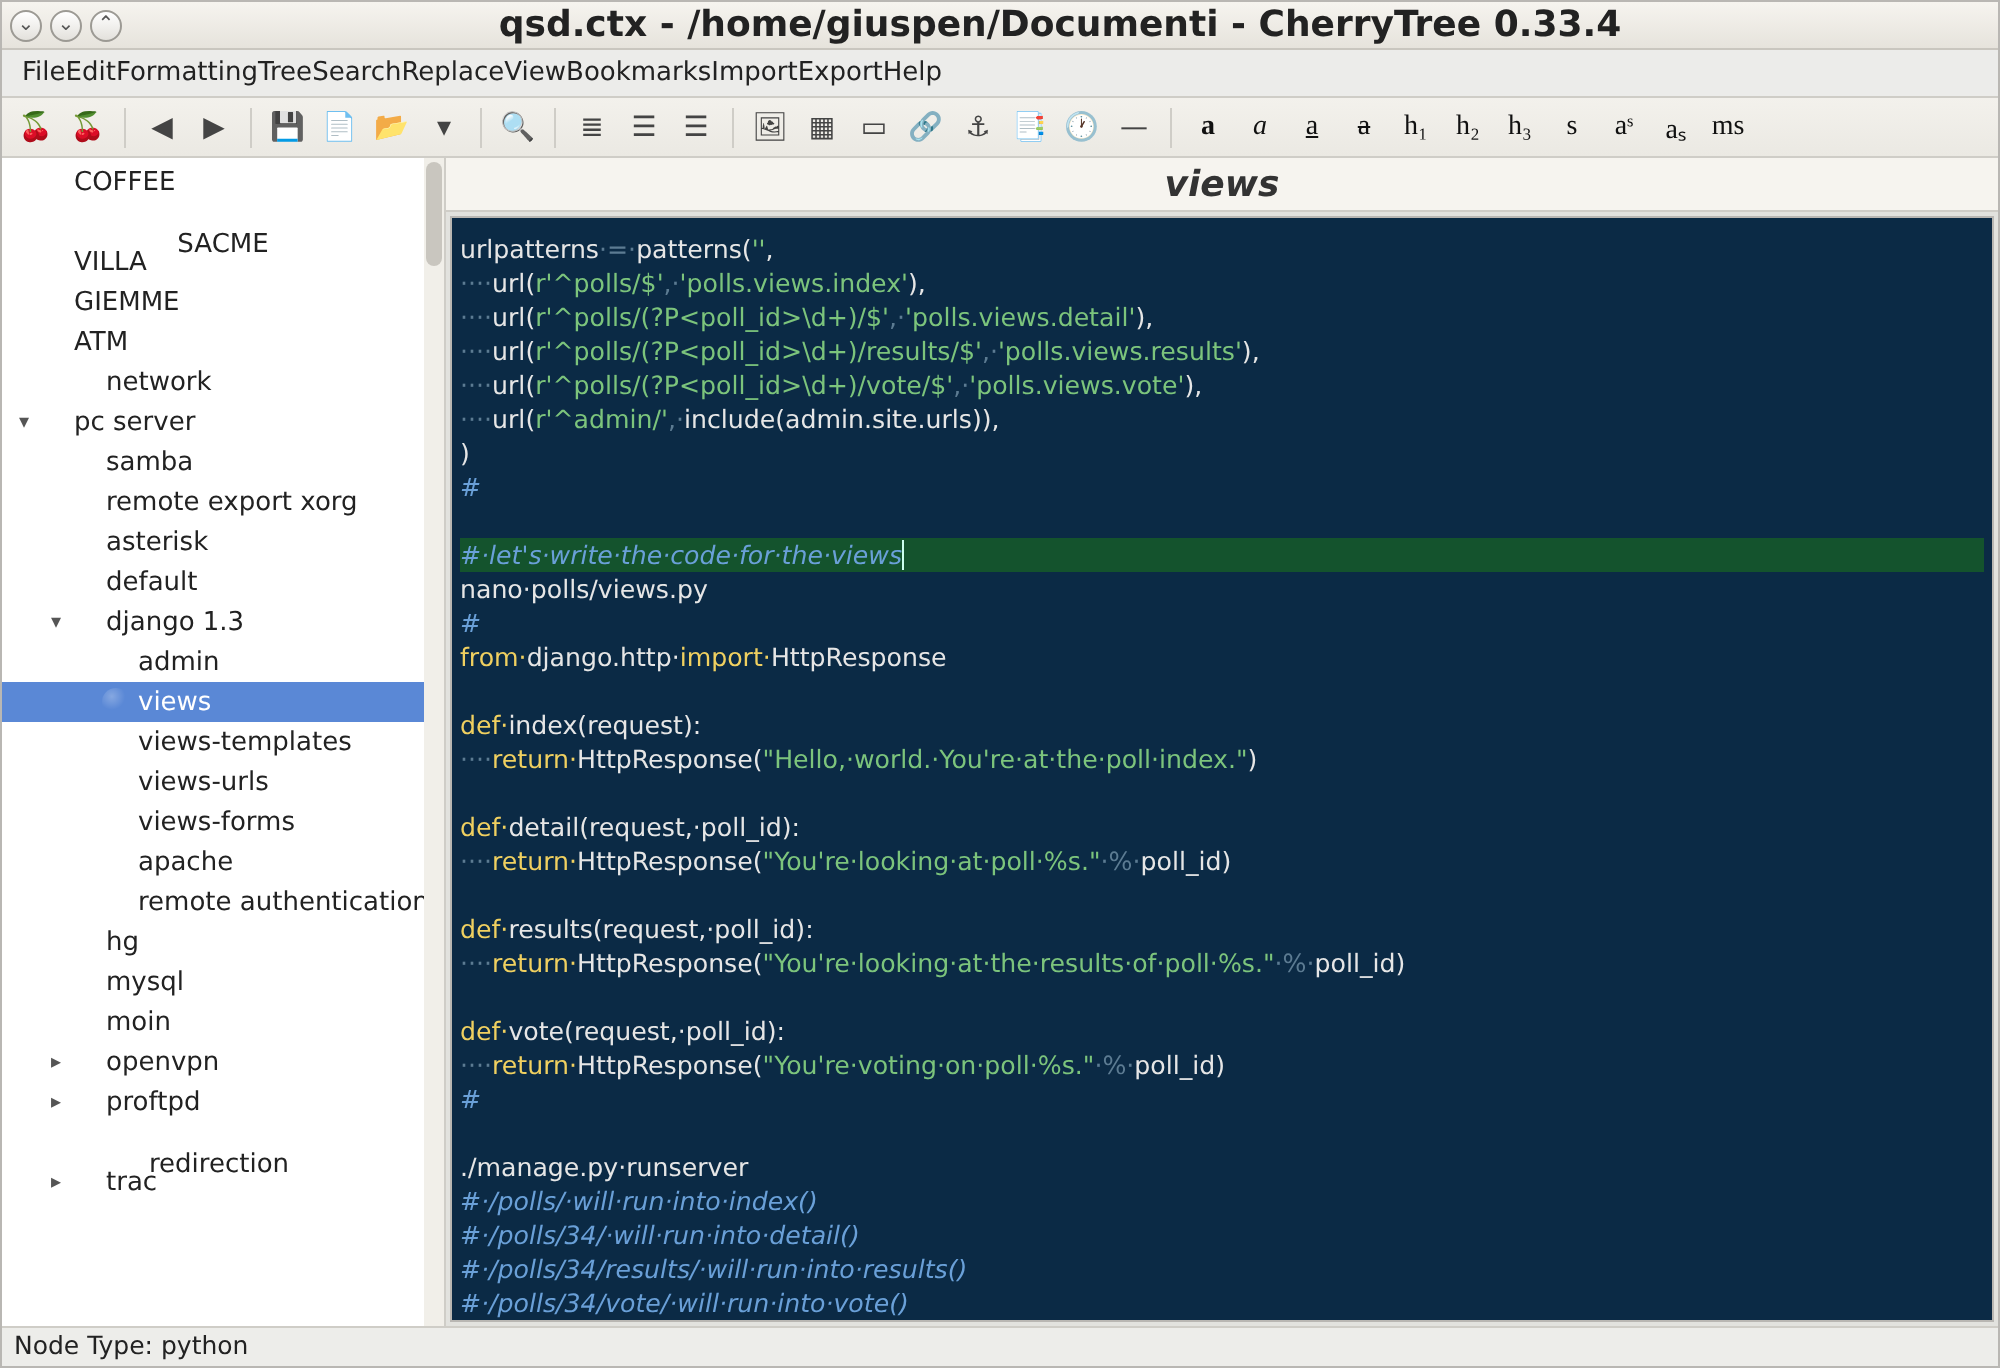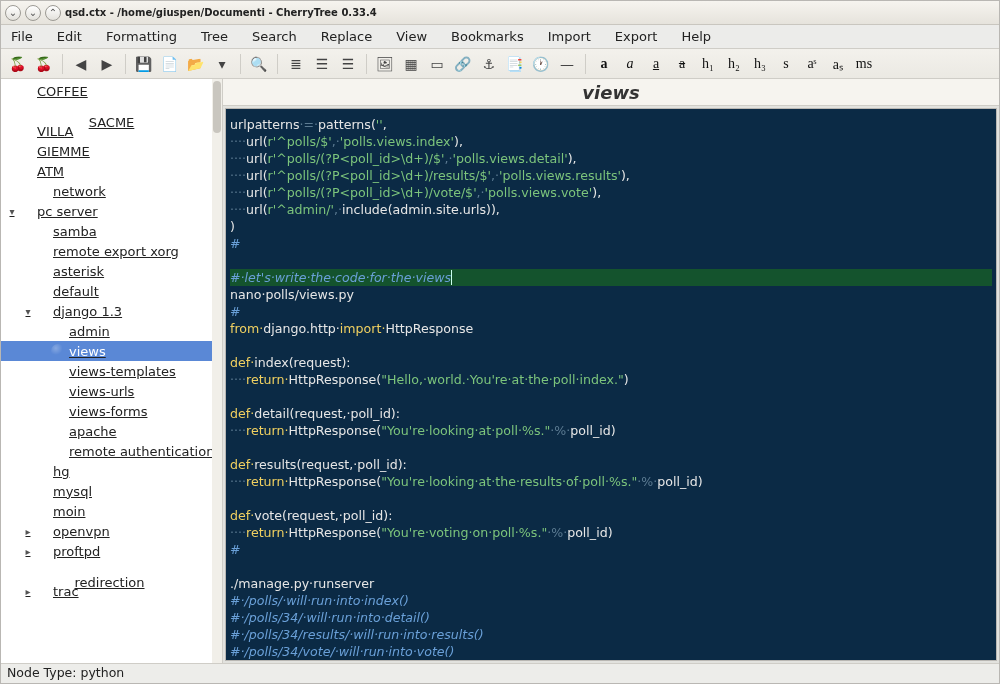--- a/index.html
+++ b/index.html
@@ -1,30 +1,30 @@
 <!DOCTYPE html>
 <html><head>
 <meta charset="utf-8">
 <style>
   * { box-sizing: border-box; margin: 0; padding: 0; font-family: "DejaVu Sans", Arial, sans-serif; }
   html, body { width: 1000px; height: 684px; overflow: hidden; background: #ececea; }
   .win { width: 1000px; height: 684px; display: flex; flex-direction: column; border: 1px solid #b9b7b3; }
   .titlebar { height: 24px; display: flex; align-items: center; background: linear-gradient(#f6f4ef, #e6e3dc); border-bottom: 1px solid #c9c6bf; padding: 0 4px; gap: 4px; }
   .titlebar .wbtn { width: 16px; height: 16px; border: 1px solid #9c9a94; border-radius: 8px; background: linear-gradient(#fff,#e3e1dc); font-size: 10px; line-height: 14px; text-align: center; color: #555; }
-  .titlebar .title { flex: 1; font-size: 10px; font-weight: bold; color: #222; }
-  .menubar { height: 24px; display: flex; align-items: center; gap: 24px; padding: 0 10px; font-size: 13px; color: #222; border-bottom: 1px solid #cfcdc7; }
+  .titlebar .title { flex: 1; text-align: center; font-size: 18px; font-weight: bold; color: #222; }
+  .menubar { height: 24px; display: flex; align-items: center; gap: 0; padding: 0 10px; font-size: 13px; color: #222; border-bottom: 1px solid #cfcdc7; }
   .menubar span { cursor: default; }
   .toolbar { height: 30px; display: flex; align-items: center; gap: 4px; padding: 0 6px; border-bottom: 1px solid #cfcdc7; background: linear-gradient(#f3f1ec,#ebe9e3); }
   .toolbar .tb { width: 22px; height: 22px; display: flex; align-items: center; justify-content: center; font-size: 14px; color: #444; border: 1px solid transparent; border-radius: 3px; }
   .toolbar .sep { width: 1px; height: 20px; background: #cfcdc7; margin: 0 3px; }
   .toolbar .fmt { font-family: Georgia, serif; color: #111; }
   .orange { color: #e68a00; font-weight: bold; }
   .body { flex: 1; display: flex; overflow: hidden; }
   .sidebar { width: 222px; background: #fff; border-right: 1px solid #cfcdc7; overflow-y: auto; font-size: 13px; color: #222; position: relative; }
-  .sidebar-inner { padding: 2px 0; text-decoration: underline; }
+  .sidebar-inner { padding: 2px 0; }
   .node { display: flex; align-items: center; height: 20px; padding-right: 4px; white-space: nowrap; }
   .node .tw { width: 14px; text-align: center; font-size: 10px; color: #555; }
   .node .ic { width: 14px; height: 14px; border-radius: 50%; margin-right: 4px; flex-shrink: 0; background: radial-gradient(circle at 35% 30%, #fff4, #0000 50%); }
   .c-red { background-color: #b03030; } .c-purple{ background-color:#8a3a8f;} .c-green{background-color:#4a8a30;} .c-blue{background-color:#3a5fbd;} .c-gray{background-color:#b8b8b8;}
   .node.sel { background: #5a88d6; color: #fff; }
   .scrollbar { position:absolute; right:0; top:0; bottom:0; width:10px; background:#f1efe9; }
   .scrollbar .thumb{ position:absolute; left:1px; right:1px; top:2px; height:52px; background:#c9c6bf; border-radius:4px;}
   .main { flex: 1; display: flex; flex-direction: column; background: #e2e2de; }
   .doc-title { height: 27px; background: #f6f4ef; border-bottom: 1px solid #cfcdc7; text-align: center; font-size: 18px; font-style: italic; font-weight: bold; color: #333; line-height:27px;}
   .editor-wrap { flex:1; margin:2px; border:1px solid #b9b7b3; background:#0b2a45; overflow:auto; position:relative;}

